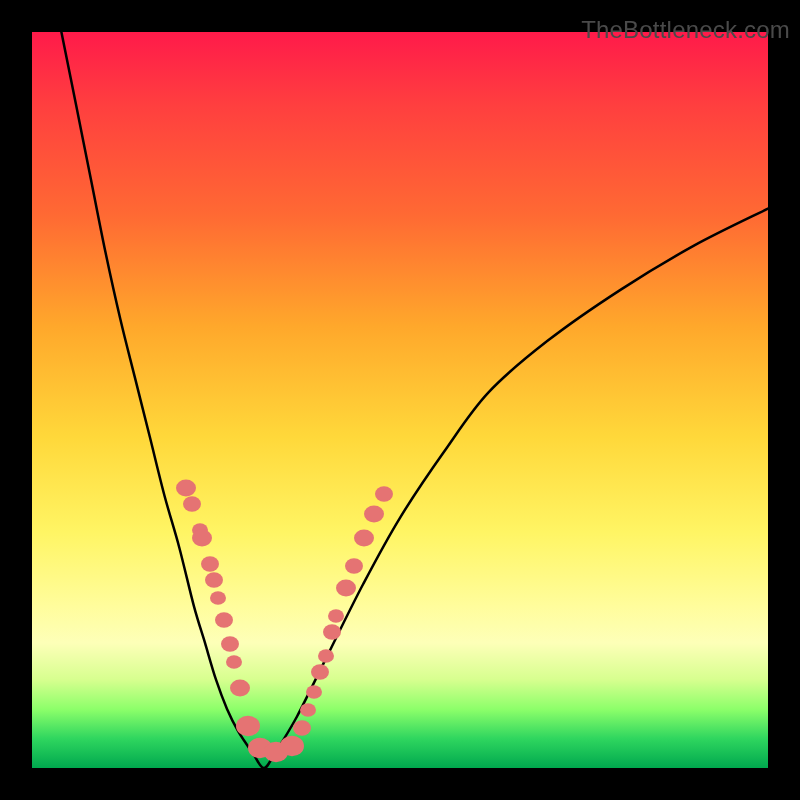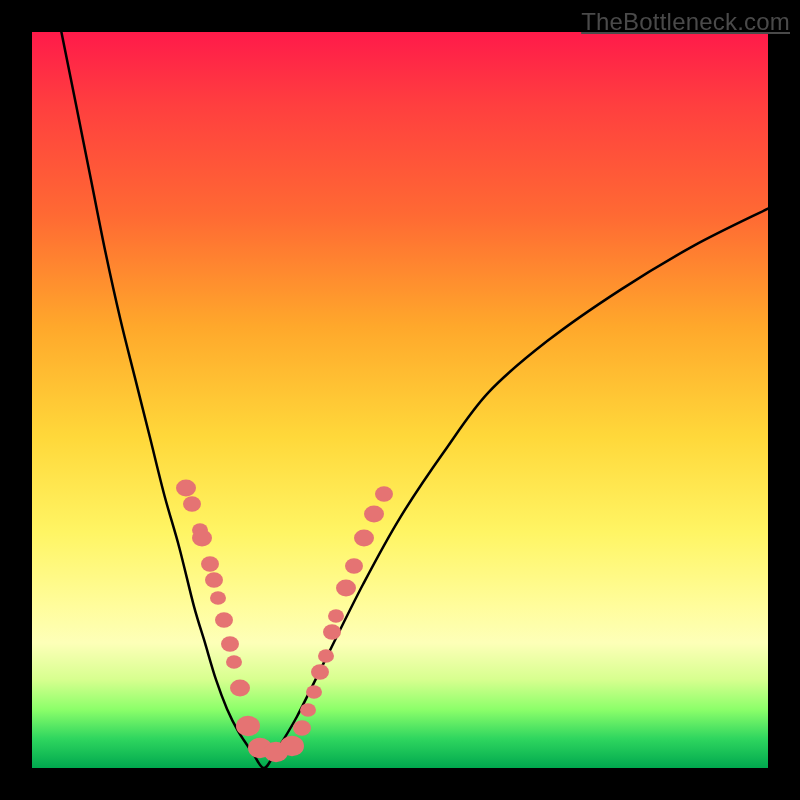--- a/index.html
+++ b/index.html
@@ -34,28 +34,27 @@
       #fffd9c 78%,
       #fdffb8 83%,
       #d7ff8f 88%,
       #8dff6a 92%,
       #2fd65f 96%,
       #00a84e 100%
     );
   }
   .watermark {
     position: absolute;
-    top: 8px;
+    top: 16px;
     right: 10px;
     color: #4a4a4a;
     font-size: 24px;
     font-weight: 500;
     user-select: none;
     letter-spacing: 0.2px;
-    text-decoration: underline;
   }
   svg.curve {
     position: absolute;
     left: 0;
     top: 0;
     width: 736px;
     height: 736px;
   }
 </style>
 </head>

